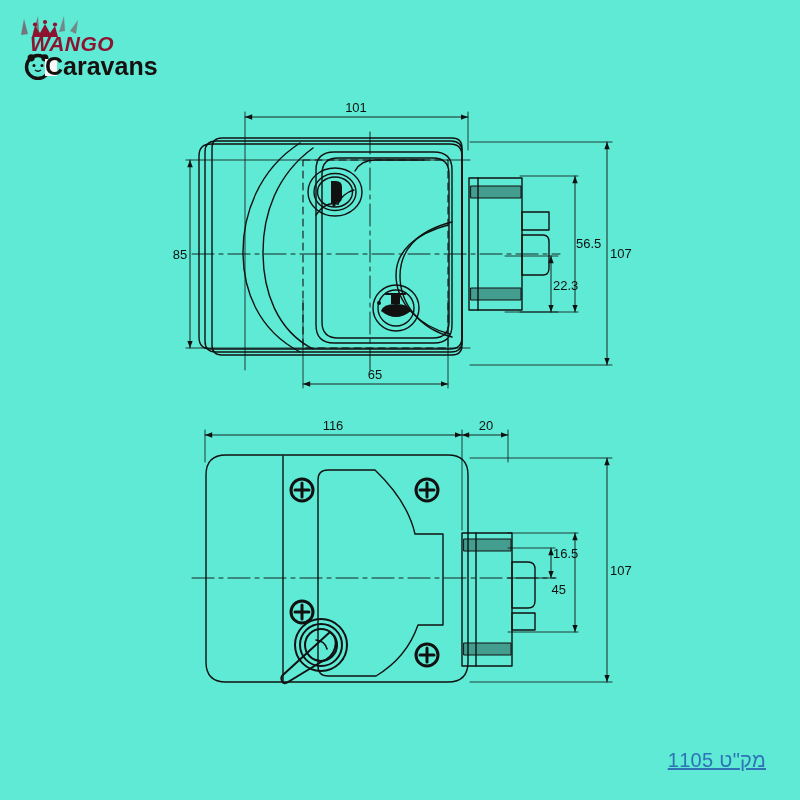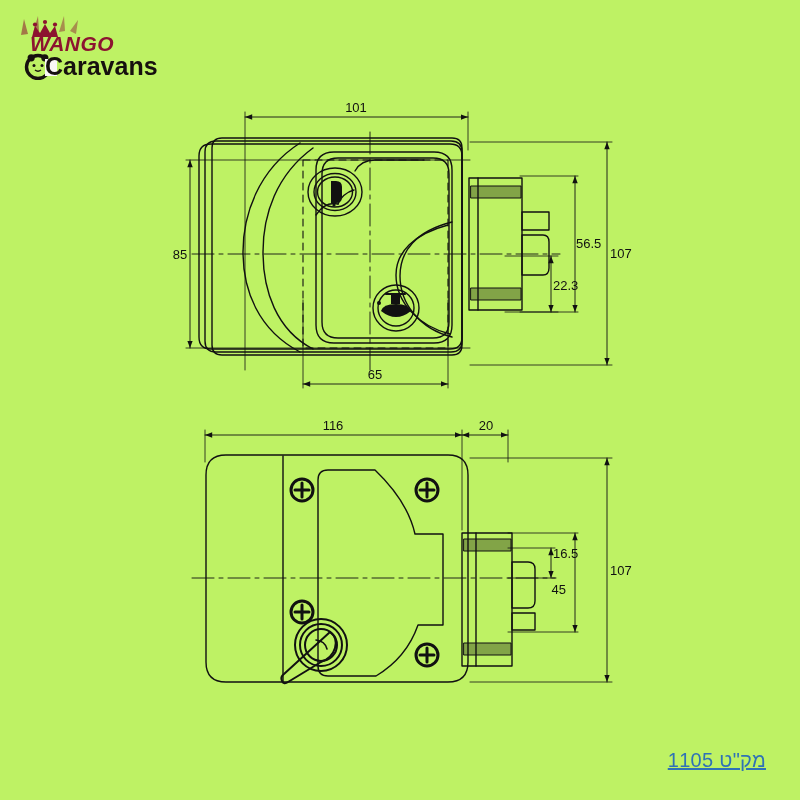--- a/index.html
+++ b/index.html
@@ -14,21 +14,21 @@
     position: relative;
     overflow: hidden;
     font-family: "Liberation Sans", sans-serif;
     color: #1a1a1a;
   }
   #page {
     position: absolute;
     left: 0; top: 0;
     width: 800px;
     height: 800px;
-    background: #bef264;
+    background: #5eead4;
   }
 
   
   #logo {
     position: absolute;
     left: 18px;
     top: 14px;
     width: 180px;
     height: 66px;
   }

